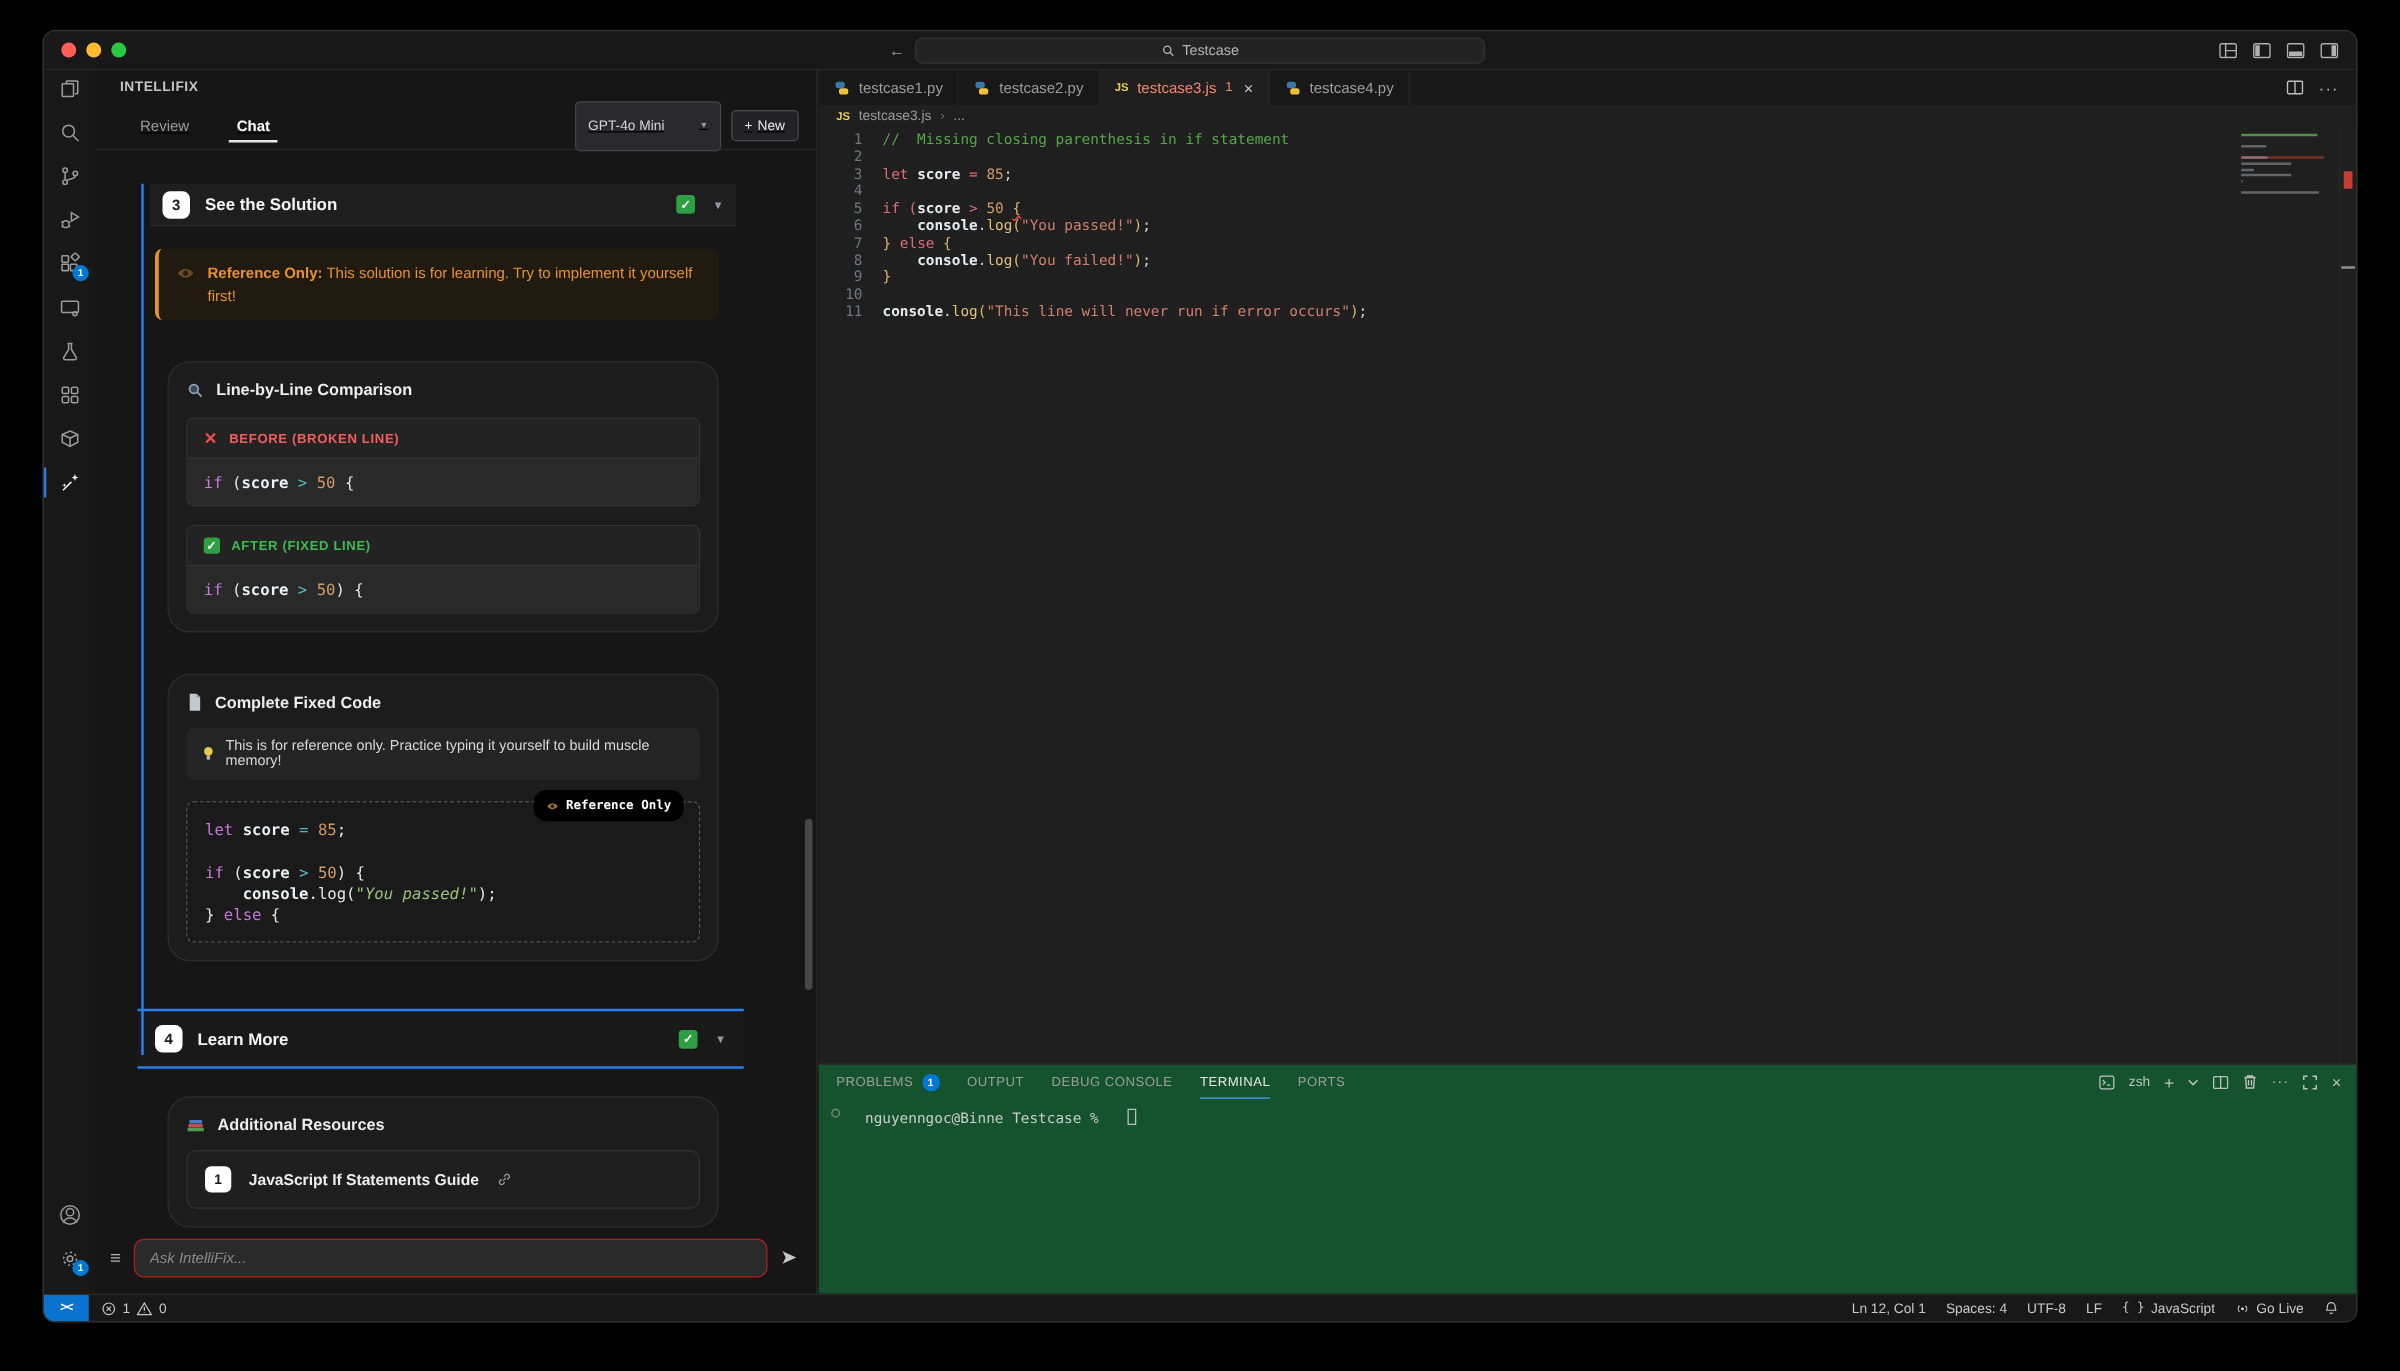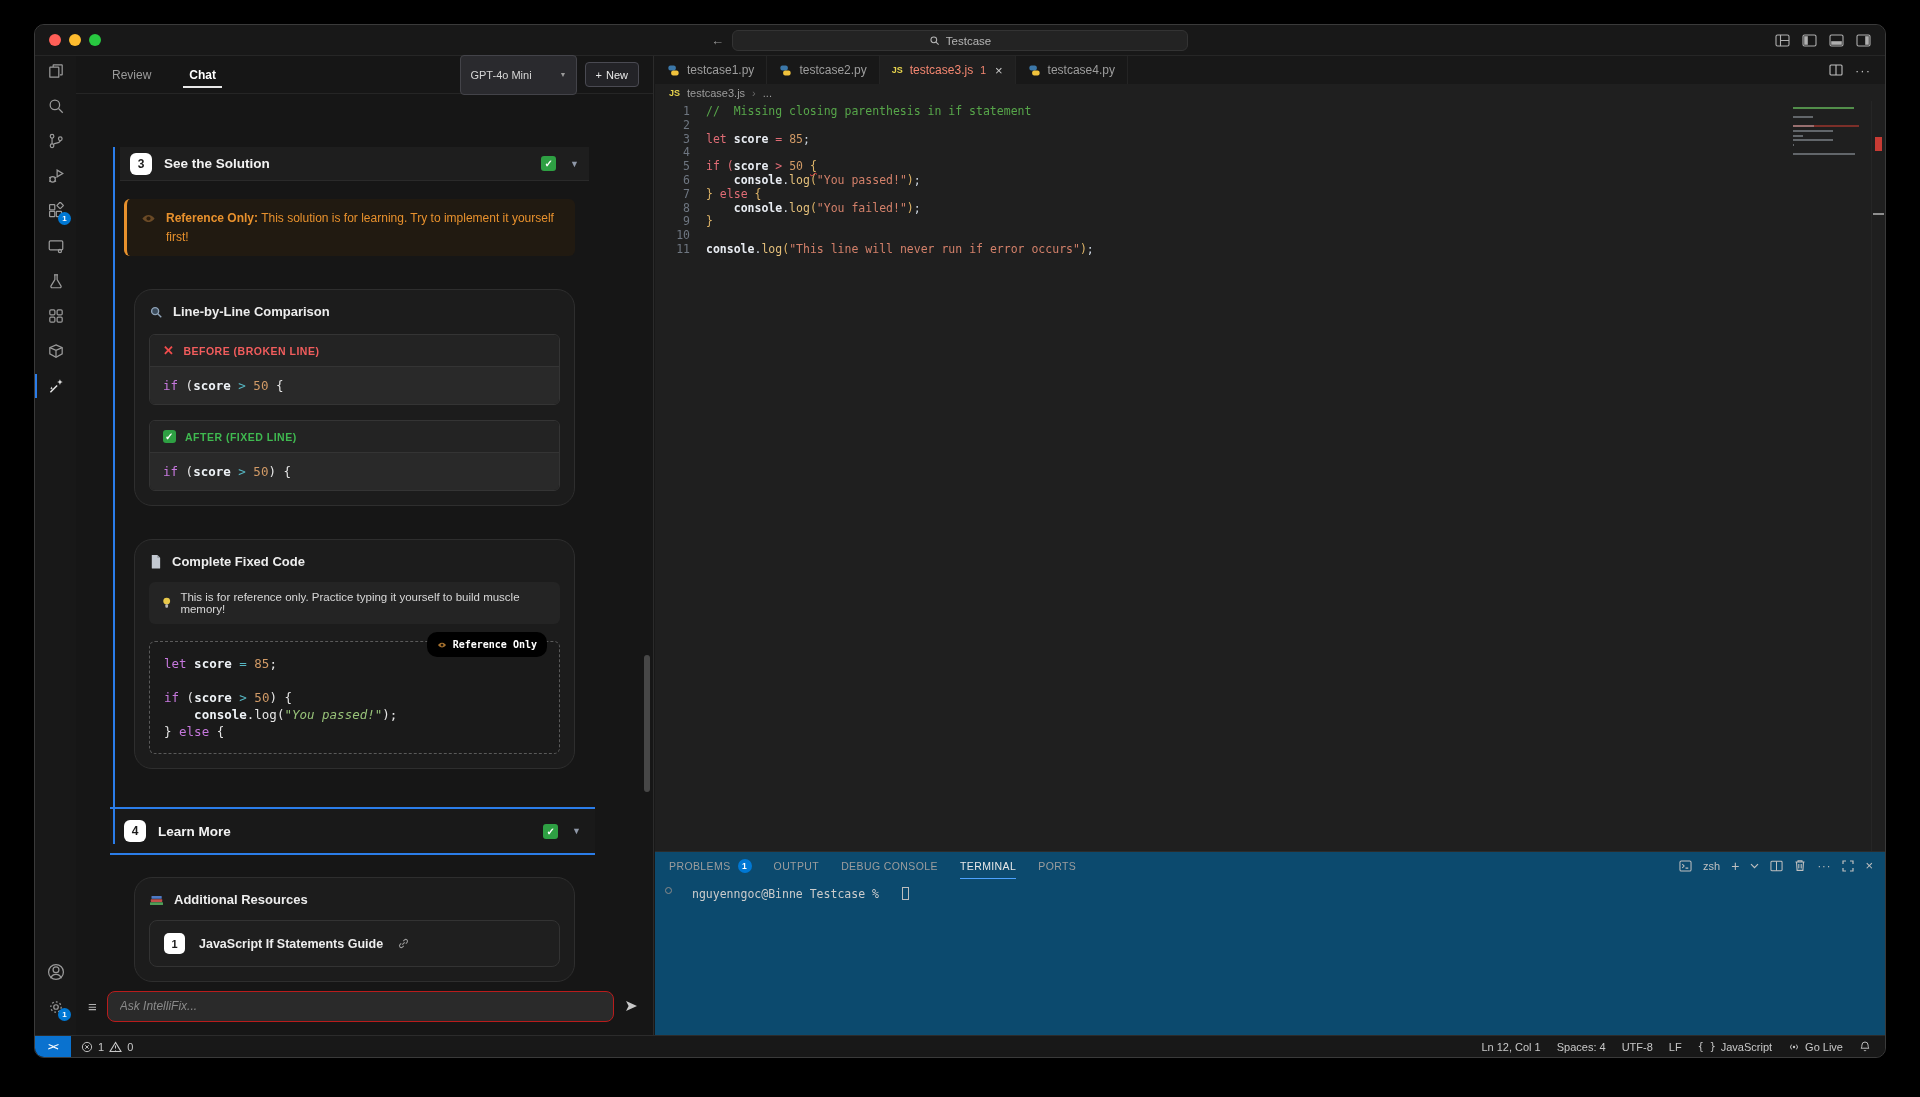--- a/index.html
+++ b/index.html
@@ -31,21 +31,21 @@
   .act-item.active::before { content:""; position:absolute; left:0; top:1px; width:2px; height:24px; background:#2b7de9; }
   .act-badge { position:absolute; right:5px; bottom:-1px; min-width:13px; height:13px; border-radius:7px;
     background:#0078d4; color:#fff; font-size:8px; font-weight:700; display:flex; align-items:center; justify-content:center; }
   .act-bottom { margin-top:auto; margin-bottom:6px; display:flex; flex-direction:column; align-items:center; }
 
   
   .sidebar { position:absolute; left:41px; top:31px; width:578px; bottom:22px; background:#161616;
     border-right:1px solid #2b2b2b; }
   .sb-title { height:26px; padding:8px 0 0 20px; font-size:11px; font-weight:700; letter-spacing:.4px; color:#c5c5c5; }
   .sb-tabsrow { height:38px; display:flex; align-items:center; padding:0 14px 0 36px; gap:38px;
-    border-bottom:1px solid #252525; }
+    border-bottom:1px solid #252525;text-decoration:underline; }
   .sb-tab { font-size:12px; color:#9a9a9a; position:relative; padding-bottom:6px; top:3px; }
   .sb-tab.active { color:#fff; font-weight:700; }
   .sb-tab.active::after { content:""; position:absolute; left:-6px; right:-6px; bottom:0; height:1.5px; background:#e8e8e8; }
   .sb-actions { margin-left:auto; display:flex; gap:8px; align-items:center; }
   .model-select { height:40px; padding:0 9px; background:#2a2a2e; border:1px solid #434349; border-radius:4px;
     color:#d6d6d6; font-size:11px; display:flex; align-items:center; gap:28px; }
   .model-caret { font-size:7px; color:#9a9a9a; }
   .new-btn { height:25px; padding:0 10px; background:#232327; border:1px solid #4a4a52; border-radius:4px;
     color:#e8e8e8; font-size:11px; display:flex; align-items:center; gap:4px; }
 
@@ -137,21 +137,21 @@
   .minimap { position:absolute; top:6px; right:26px; width:66px; }
   .mm-line { height:2px; margin-bottom:2.6px; }
   .mm-line.error { background:rgba(200,60,50,.55); }
   .mm-bar { display:block; height:2px; background:rgba(190,200,210,.42); }
   .mm-bar.green { background:rgba(95,170,85,.8); }
   .ruler { position:absolute; top:0; right:0; width:14px; bottom:0; border-left:1px solid #262626; }
   .ruler-err { position:absolute; top:36px; right:3px; width:7px; height:14px; background:#c83b34; }
   .ruler-cur { position:absolute; top:112px; right:1px; width:11px; height:2px; background:#8f8f8f; }
 
   
-  .panel { height:184px; flex:none; background:#0c4a6e; border-top:1px solid #2b2b2b; }
+  .panel { height:184px; flex:none; background:#14532d; border-top:1px solid #2b2b2b; }
   .panel-tabs { height:27px; display:flex; align-items:center; gap:22px; padding:0 12px 0 14px; }
   .ptab { position:relative; height:100%; display:flex; align-items:center; gap:7px; font-size:10.5px;
     letter-spacing:.4px; color:#9d9d9d; }
   .ptab.active { color:#e8e8e8; }
   .ptab.active::after { content:""; position:absolute; left:0; right:0; bottom:0; height:1px; background:#4da3ff; }
   .pbadge { min-width:14px; height:14px; border-radius:7px; background:#0078d4; color:#fff; font-size:8.5px;
     font-weight:700; display:flex; align-items:center; justify-content:center; }
   .panel-actions { margin-left:auto; display:flex; align-items:center; gap:11px; color:#c0c0c0; font-size:11px; }
   .term-line { margin:8px 0 0 10px; display:flex; align-items:flex-start; gap:20px;
     font-family:"DejaVu Sans Mono",monospace; font-size:11.5px; color:#cccccc; }
@@ -296,20 +296,21 @@
         <svg width="18" height="18" viewBox="0 0 16 16" fill="none" stroke="currentColor" stroke-width="1.1">
             <circle cx="8" cy="8" r="2"></circle>
             <circle cx="8" cy="8" r="4.6" stroke-dasharray="1.6 1.9"></circle>
           </svg>
         <span class="act-badge">1</span>
       </div>
     </div>
   </div>
 
   <div class="sidebar">
+    <div class="sb-title">INTELLIFIX</div>
     <div class="sb-tabsrow">
       <span class="sb-tab">Review</span>
       <span class="sb-tab active">Chat</span>
       <span class="sb-actions">
         <span class="model-select">
           <span>GPT-4o Mini</span>
           <span class="model-caret">▼</span>
         </span>
         <span class="new-btn">
           <span>+</span>

